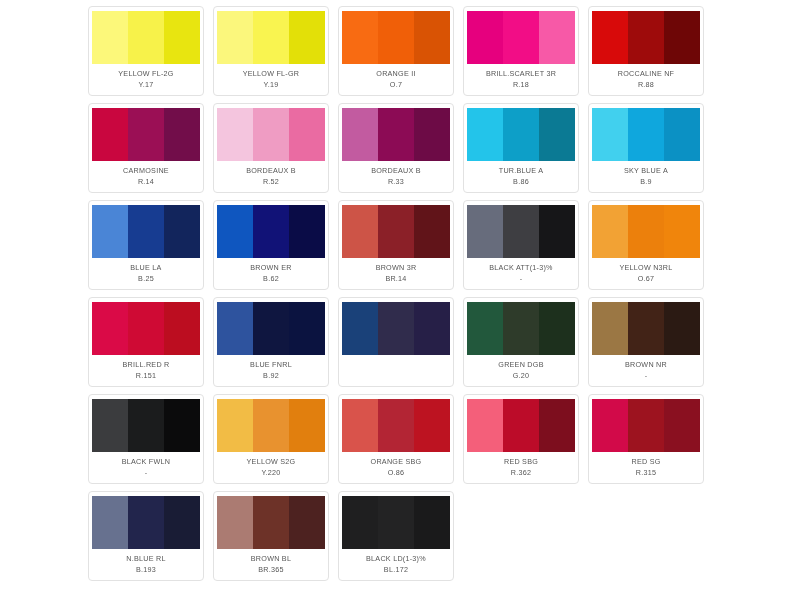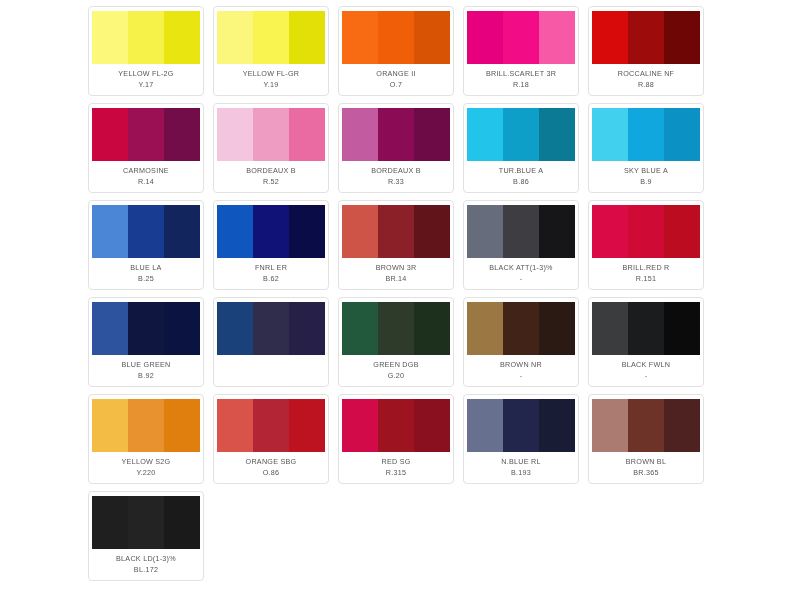--- a/index.html
+++ b/index.html
@@ -199,21 +199,21 @@
         <div class="swatch-code">B.25</div>
       </div>
     </div>
     <div class="swatch-card">
       <div class="swatch-bars">
         <div class="swatch-bar" style="background: rgb(15, 86, 191);"></div>
         <div class="swatch-bar" style="background: rgb(17, 18, 119);"></div>
         <div class="swatch-bar" style="background: rgb(10, 12, 71);"></div>
       </div>
       <div class="swatch-meta">
-        <div class="swatch-name">FNRL ER</div>
+        <div class="swatch-name">BROWN ER</div>
         <div class="swatch-code">B.62</div>
       </div>
     </div>
     <div class="swatch-card">
       <div class="swatch-bars">
         <div class="swatch-bar" style="background: rgb(205, 84, 71);"></div>
         <div class="swatch-bar" style="background: rgb(139, 32, 40);"></div>
         <div class="swatch-bar" style="background: rgb(97, 20, 25);"></div>
       </div>
       <div class="swatch-meta">
@@ -227,37 +227,48 @@
         <div class="swatch-bar" style="background: rgb(62, 62, 66);"></div>
         <div class="swatch-bar" style="background: rgb(22, 22, 24);"></div>
       </div>
       <div class="swatch-meta">
         <div class="swatch-name">BLACK ATT(1-3)%</div>
         <div class="swatch-code">-</div>
       </div>
     </div>
     <div class="swatch-card">
       <div class="swatch-bars">
+        <div class="swatch-bar" style="background: rgb(242, 162, 52);"></div>
+        <div class="swatch-bar" style="background: rgb(236, 128, 12);"></div>
+        <div class="swatch-bar" style="background: rgb(240, 133, 12);"></div>
+      </div>
+      <div class="swatch-meta">
+        <div class="swatch-name">YELLOW N3RL</div>
+        <div class="swatch-code">O.67</div>
+      </div>
+    </div>
+    <div class="swatch-card">
+      <div class="swatch-bars">
         <div class="swatch-bar" style="background: rgb(218, 10, 71);"></div>
         <div class="swatch-bar" style="background: rgb(207, 10, 52);"></div>
         <div class="swatch-bar" style="background: rgb(188, 13, 32);"></div>
       </div>
       <div class="swatch-meta">
         <div class="swatch-name">BRILL.RED R</div>
         <div class="swatch-code">R.151</div>
       </div>
     </div>
     <div class="swatch-card">
       <div class="swatch-bars">
         <div class="swatch-bar" style="background: rgb(46, 83, 158);"></div>
         <div class="swatch-bar" style="background: rgb(15, 22, 64);"></div>
         <div class="swatch-bar" style="background: rgb(11, 19, 64);"></div>
       </div>
       <div class="swatch-meta">
-        <div class="swatch-name">BLUE GREEN</div>
+        <div class="swatch-name">BLUE FNRL</div>
         <div class="swatch-code">B.92</div>
       </div>
     </div>
     <div class="swatch-card">
       <div class="swatch-bars">
         <div class="swatch-bar" style="background: rgb(26, 65, 121);"></div>
         <div class="swatch-bar" style="background: rgb(48, 44, 76);"></div>
         <div class="swatch-bar" style="background: rgb(38, 31, 71);"></div>
       </div>
     </div>
@@ -311,20 +322,31 @@
         <div class="swatch-bar" style="background: rgb(179, 37, 52);"></div>
         <div class="swatch-bar" style="background: rgb(189, 19, 33);"></div>
       </div>
       <div class="swatch-meta">
         <div class="swatch-name">ORANGE SBG</div>
         <div class="swatch-code">O.86</div>
       </div>
     </div>
     <div class="swatch-card">
       <div class="swatch-bars">
+        <div class="swatch-bar" style="background: rgb(244, 95, 122);"></div>
+        <div class="swatch-bar" style="background: rgb(188, 12, 41);"></div>
+        <div class="swatch-bar" style="background: rgb(125, 14, 30);"></div>
+      </div>
+      <div class="swatch-meta">
+        <div class="swatch-name">RED SBG</div>
+        <div class="swatch-code">R.362</div>
+      </div>
+    </div>
+    <div class="swatch-card">
+      <div class="swatch-bars">
         <div class="swatch-bar" style="background: rgb(210, 10, 73);"></div>
         <div class="swatch-bar" style="background: rgb(157, 19, 31);"></div>
         <div class="swatch-bar" style="background: rgb(138, 16, 32);"></div>
       </div>
       <div class="swatch-meta">
         <div class="swatch-name">RED SG</div>
         <div class="swatch-code">R.315</div>
       </div>
     </div>
     <div class="swatch-card">

